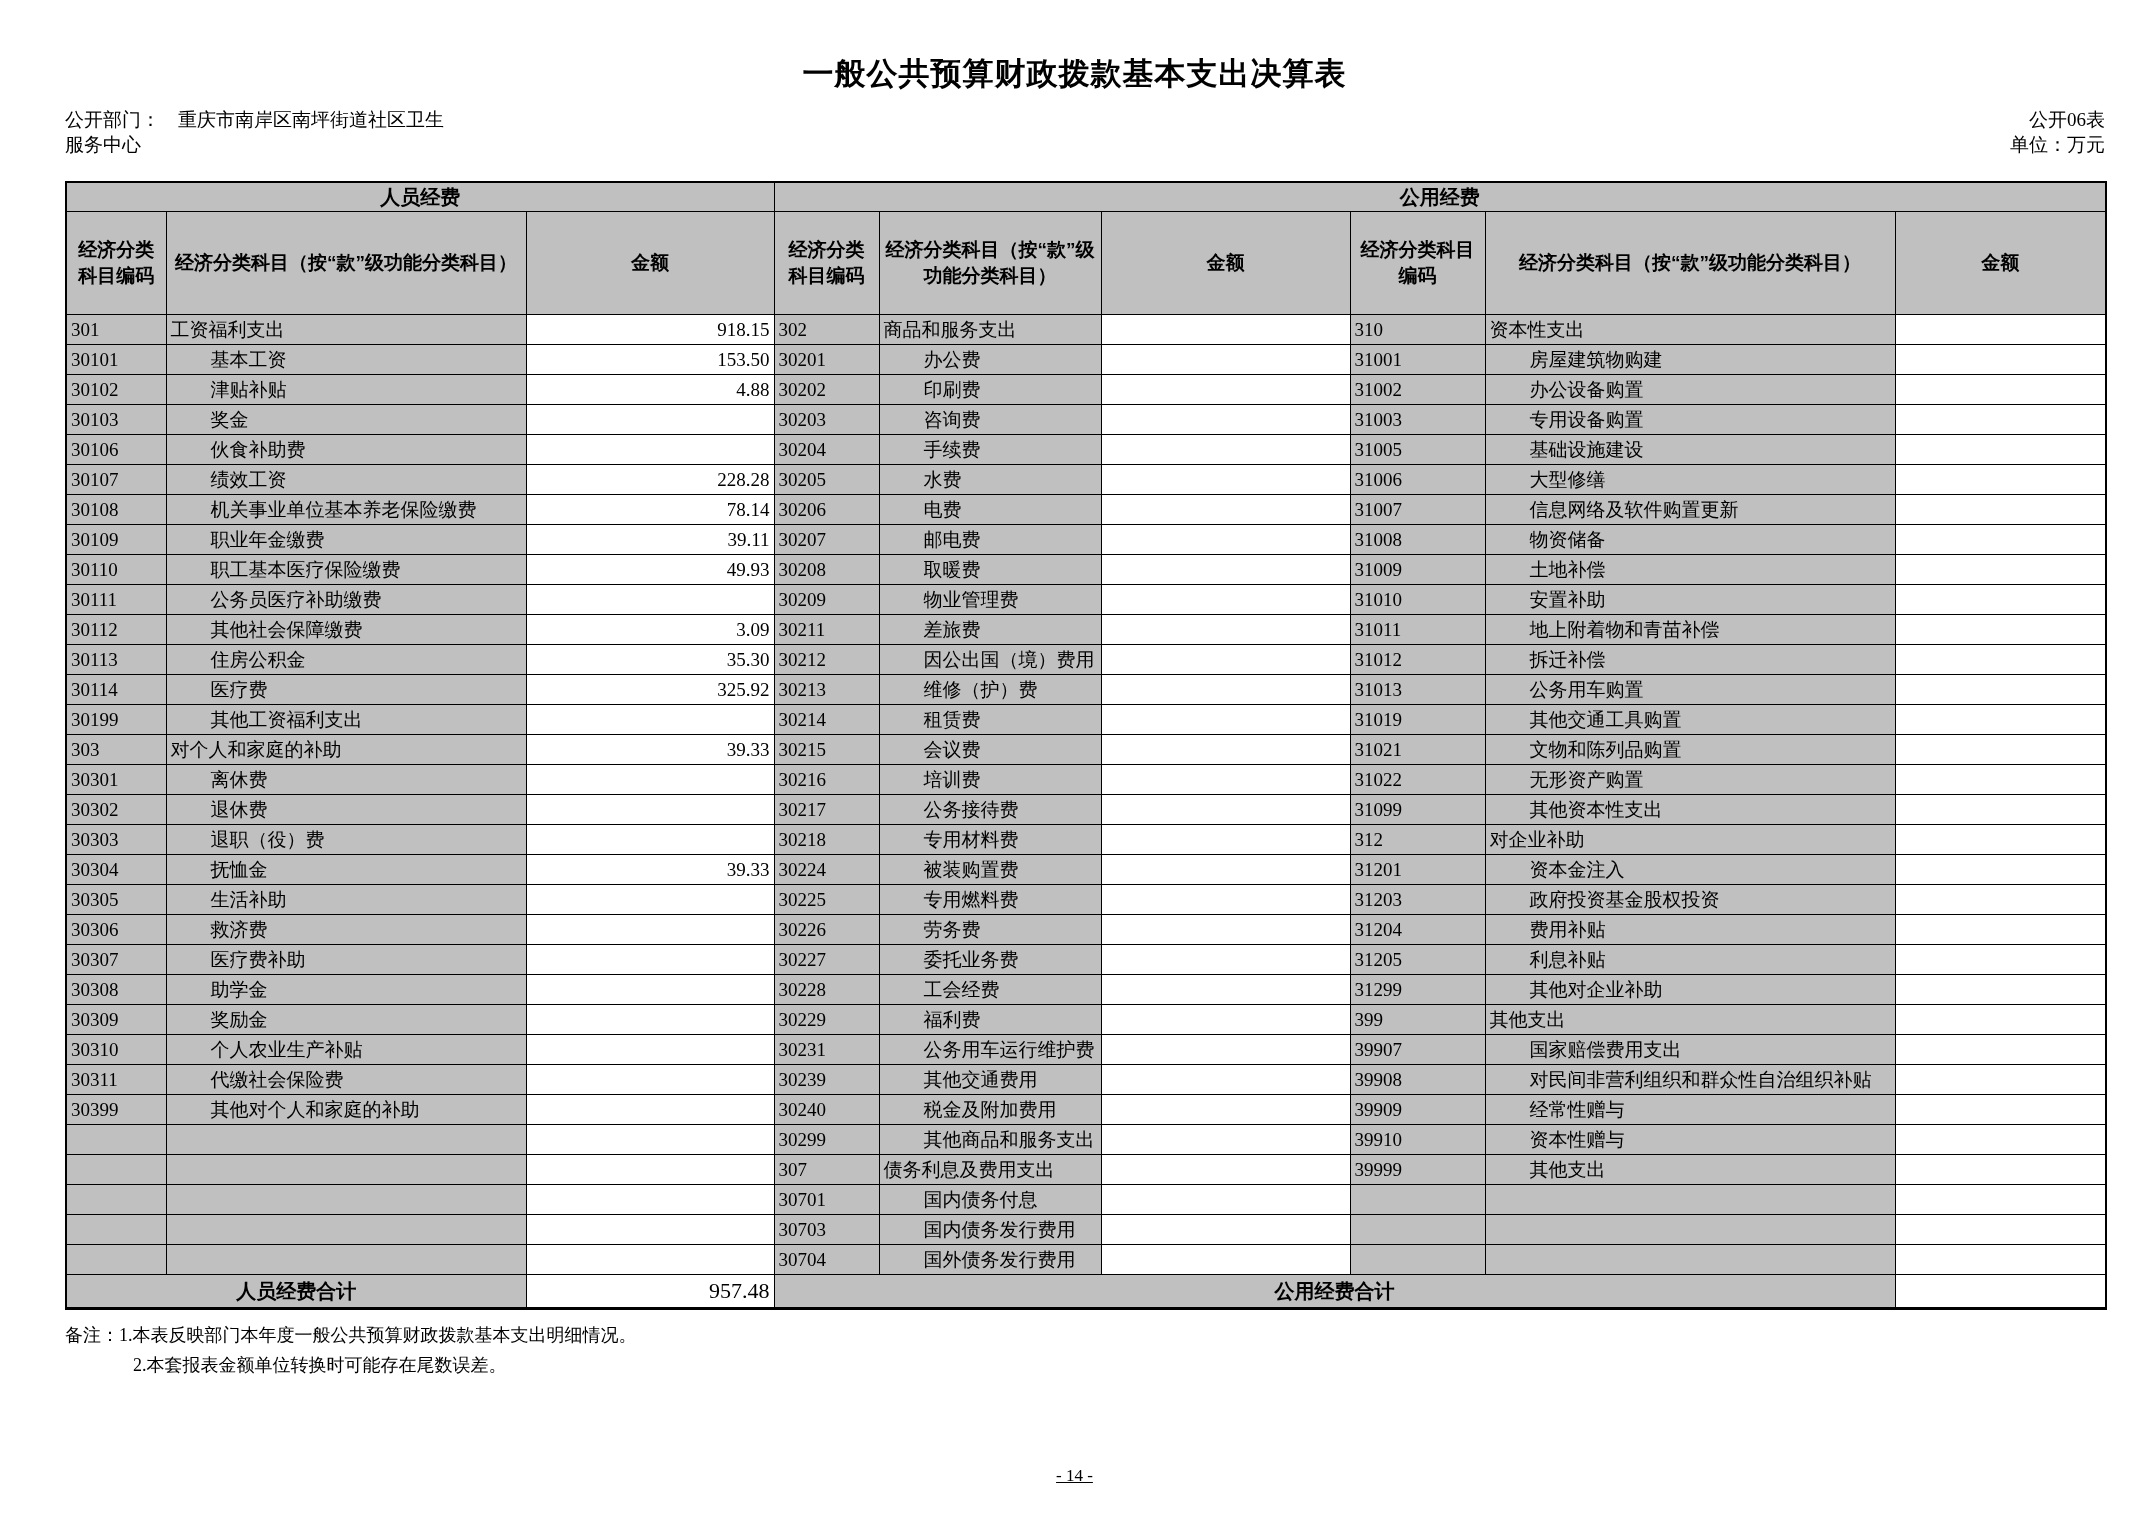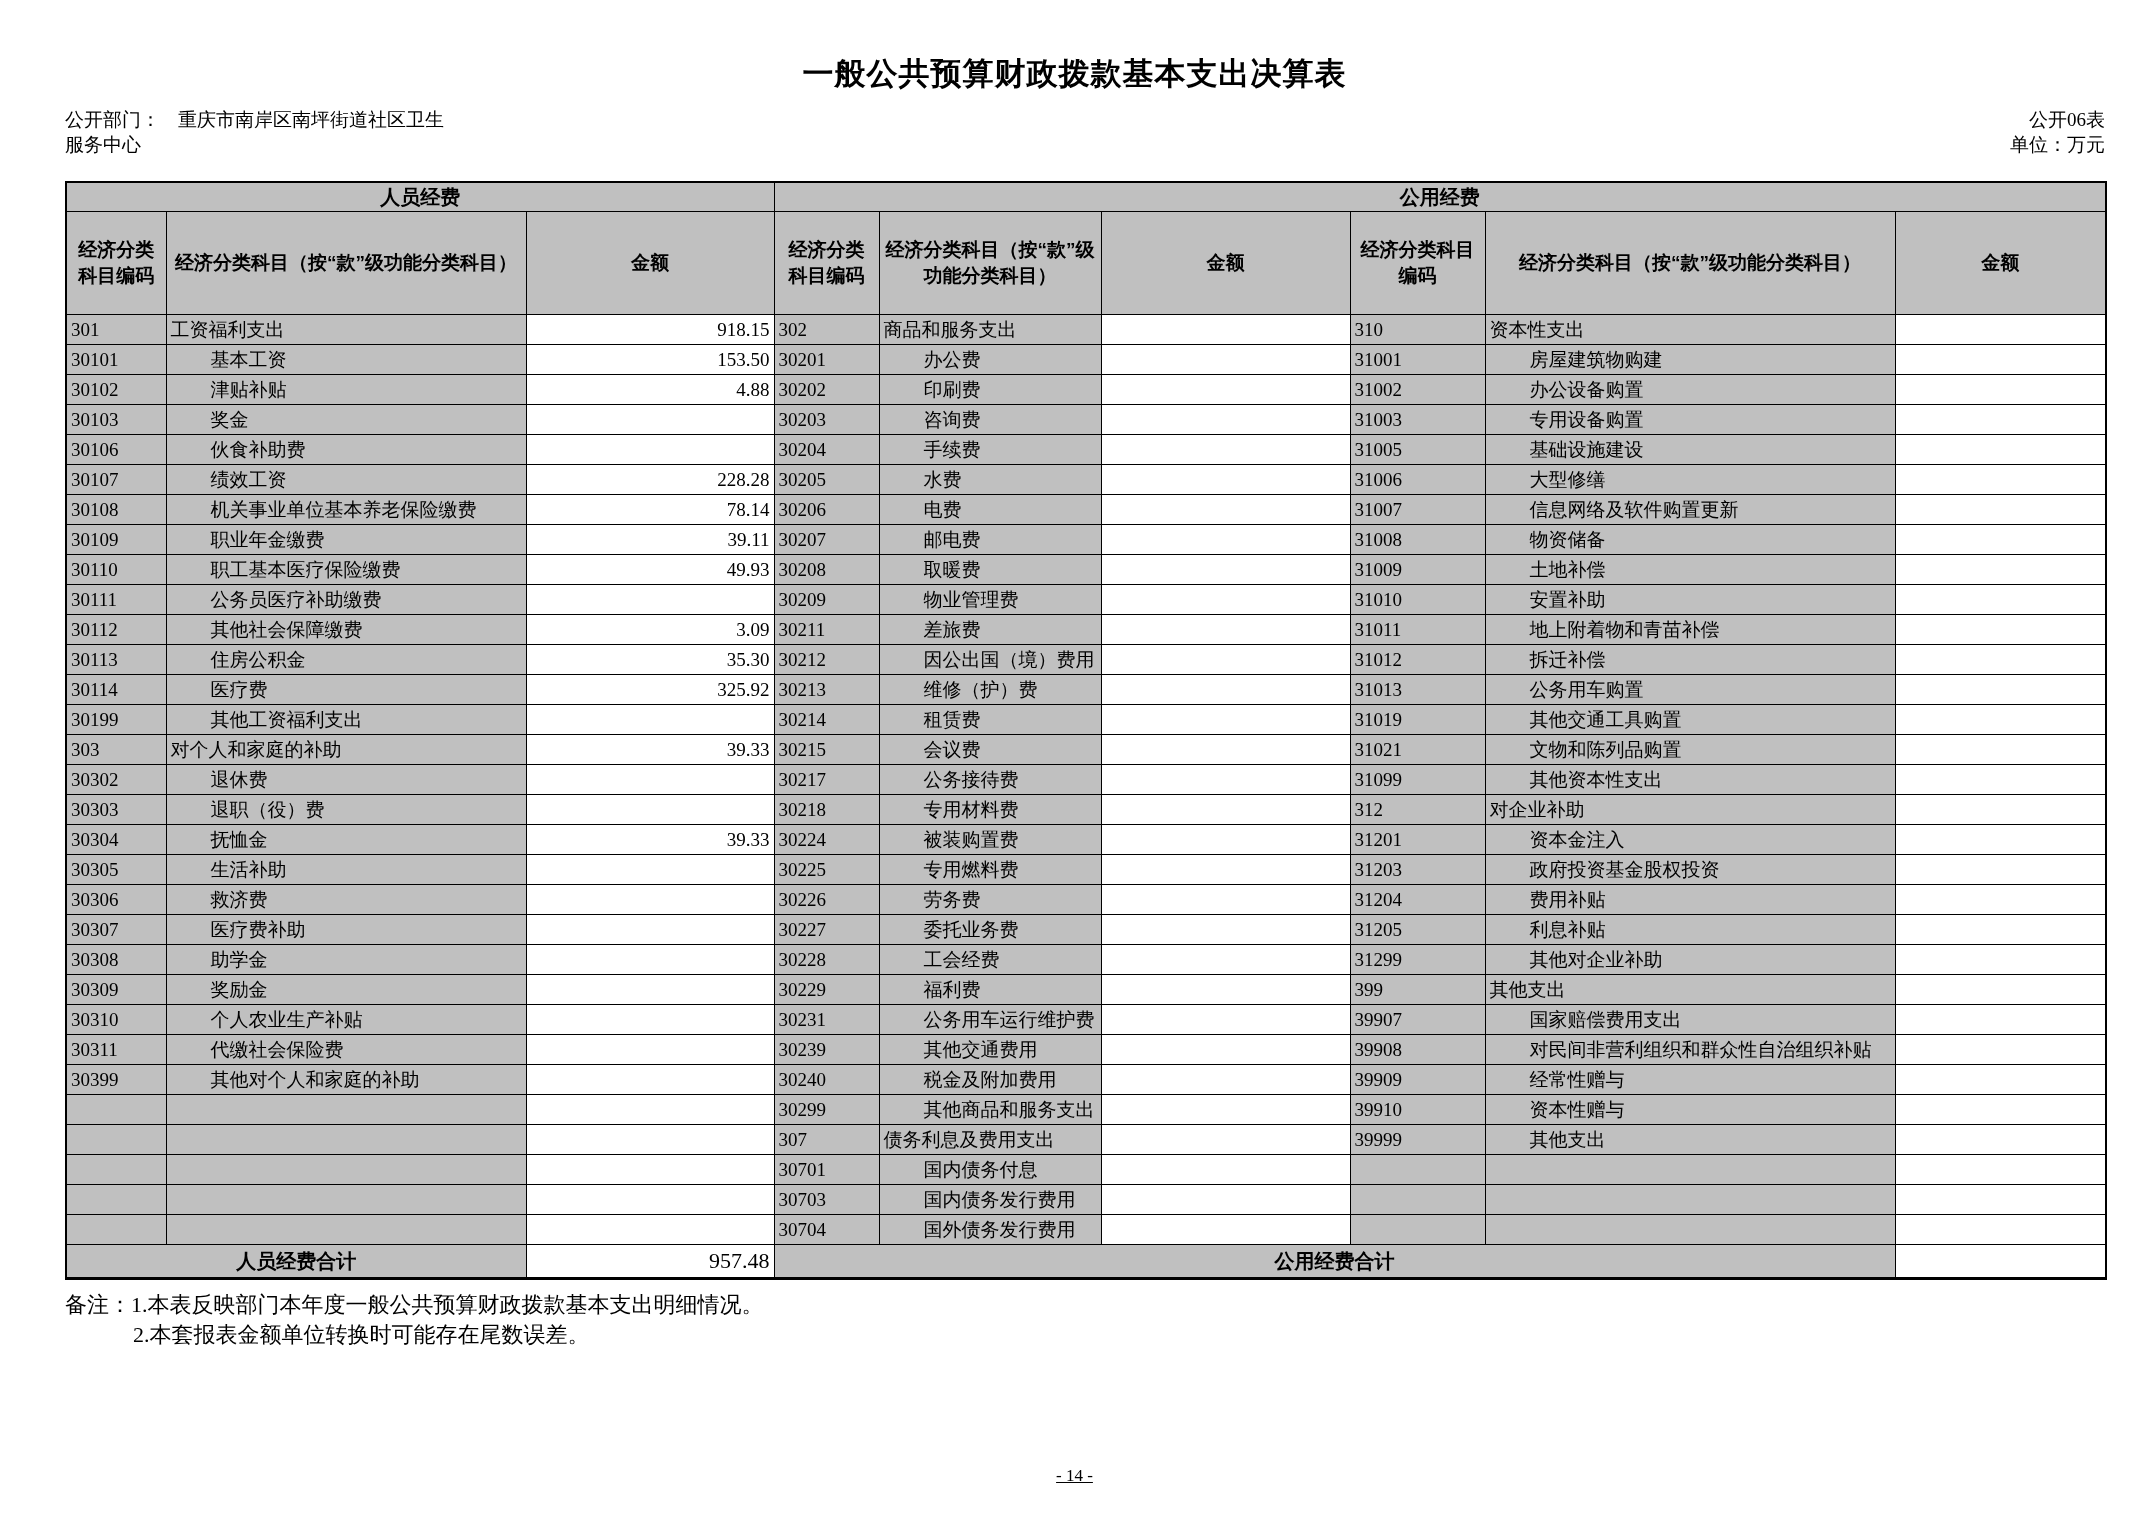--- a/index.html
+++ b/index.html
@@ -51,21 +51,21 @@
   td.amount  { background:#ffffff; text-align:right; padding-right:7px; }
 
   tr.totals th {
     background:var(--cell-gray,#c0c0c0); height:32px;
     font-family:"Liberation Sans","DejaVu Sans",sans-serif;
     font-weight:bold; font-size:20px; text-align:center;
   }
   tr.totals td.amount { height:32px; font-size:22px; }
   tr.totals th, tr.totals td { border-bottom:3px solid #000; }
 
-  .notes { margin:10px 0 0 65px; font-size:22px; line-height:30px; }
+  .notes { margin:10px 0 0 65px; font-size:18px; line-height:30px; }
   .notes .n2 { padding-left:68px; }
 
   .page-number {
     position:absolute; top:1466px; left:0; width:100%;
     text-align:center; font-size:17px;text-decoration:underline;
   }
 </style>
 </head>
 <body>
 
@@ -275,20 +275,31 @@
           <td class="subject">对个人和家庭的补助</td>
           <td class="amount">39.33</td>
           <td class="code">30215</td>
           <td class="subject indent">会议费</td>
           <td class="amount"></td>
           <td class="code">31021</td>
           <td class="subject indent">文物和陈列品购置</td>
           <td class="amount"></td>
         </tr>
         <tr>
+          <td class="code">30301</td>
+          <td class="subject indent">离休费</td>
+          <td class="amount"></td>
+          <td class="code">30216</td>
+          <td class="subject indent">培训费</td>
+          <td class="amount"></td>
+          <td class="code">31022</td>
+          <td class="subject indent">无形资产购置</td>
+          <td class="amount"></td>
+        </tr>
+        <tr>
           <td class="code">30302</td>
           <td class="subject indent">退休费</td>
           <td class="amount"></td>
           <td class="code">30217</td>
           <td class="subject indent">公务接待费</td>
           <td class="amount"></td>
           <td class="code">31099</td>
           <td class="subject indent">其他资本性支出</td>
           <td class="amount"></td>
         </tr>

